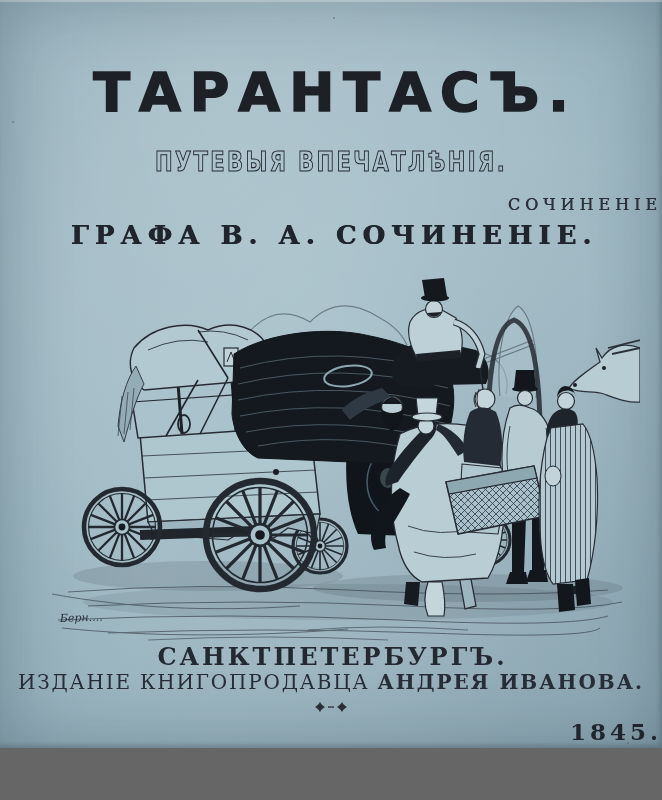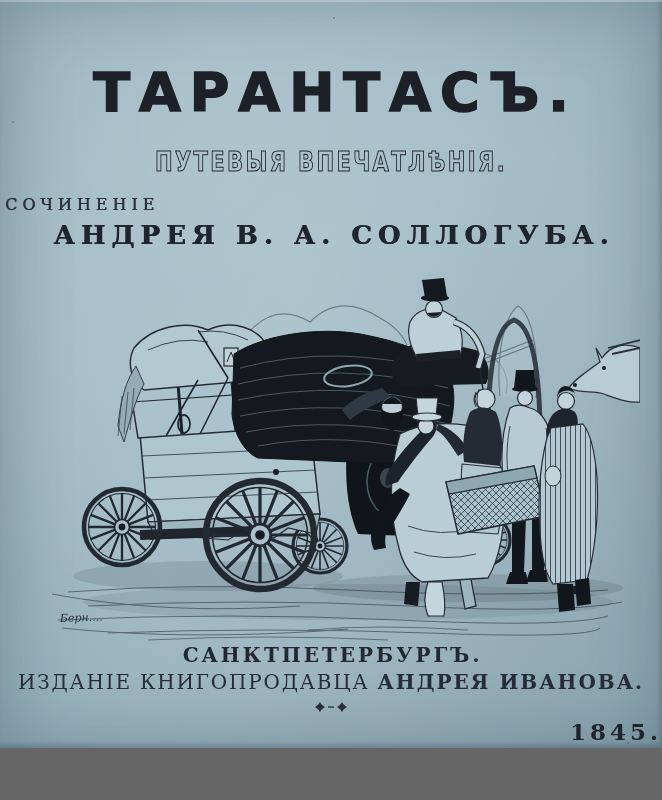--- a/index.html
+++ b/index.html
@@ -15,33 +15,33 @@
     font-family:"DejaVu Serif", serif;
   }
   .speck{position:absolute;width:2px;height:2px;border-radius:50%;background:#3c4f5c;opacity:.45;}
   .title{
     position:absolute;top:66px;left:0;width:100%;text-align:center;
     font-family:"DejaVu Sans", sans-serif;font-weight:700;font-size:54px;line-height:1;
     letter-spacing:9px;text-indent:9px;color:#1d2127;-webkit-text-stroke:1.6px #1d2127;
   }
   .subtitle-svg{position:absolute;top:141px;left:0;}
   .sochinenie{
-    position:absolute;top:197px;left:0;width:100%;text-align:left;
+    position:absolute;top:197px;left:0;width:100%;text-align:right;
     font-size:16px;line-height:1;letter-spacing:5px;text-indent:5px;color:#2b313b;
     text-shadow:.4px 0 #2b313b;
   }
   .author{
     position:absolute;top:222px;left:0;width:100%;text-align:center;
     font-weight:700;font-size:26px;line-height:1;letter-spacing:6px;text-indent:6px;color:#20252d;
     text-shadow:.6px 0 #20252d;
   }
   .engraving{position:absolute;left:48px;top:276px;width:592px;height:372px;}
   .city{
     position:absolute;top:645px;left:0;width:100%;text-align:center;
-    font-weight:700;font-size:20px;line-height:1;letter-spacing:3px;text-indent:3px;color:#232831;
+    font-weight:700;font-size:24px;line-height:1;letter-spacing:3px;text-indent:3px;color:#232831;
   }
   .publisher{
     position:absolute;top:672px;left:0;width:100%;text-align:center;
     font-size:20px;line-height:1;letter-spacing:1.8px;color:#272d36;
   }
   .publisher b{font-weight:700;letter-spacing:2px;}
   .ornament{position:absolute;top:701px;left:0;width:100%;text-align:center;line-height:0;}
   .year{
     position:absolute;top:720px;left:0;width:100%;text-align:right;
     font-weight:700;font-size:23px;line-height:1;letter-spacing:4px;text-indent:4px;color:#20252d;
@@ -56,21 +56,21 @@
   <div class="speck" style="left:12px;top:121px;"></div>
   <div class="speck" style="left:627px;top:742px;"></div>
 
   <div class="title">ТАРАНТАСЪ.</div>
 
   <svg class="subtitle-svg" width="662" height="44" viewBox="0 0 662 44">
     <text x="331" y="30" text-anchor="middle" textLength="352" lengthAdjust="spacingAndGlyphs" font-family="DejaVu Sans, sans-serif" font-weight="700" font-size="27" letter-spacing="3" fill="none" stroke="#242932" stroke-width="1.1">ПУТЕВЫЯ ВПЕЧАТЛѢНІЯ.</text>
   </svg>
 
   <div class="sochinenie">СОЧИНЕНІЕ</div>
-  <div class="author">АНДРЕЯ В. А. СОЛЛОГУБА.</div>
+  <div class="author">ГРАФА В. А. СОЧИНЕНІЕ.</div>
 
   <svg class="engraving" viewBox="0 0 592 372">
     <defs>
       <pattern id="stripes" width="5" height="5" patternUnits="userSpaceOnUse">
         <rect width="5" height="5" fill="#b3c8d0"></rect>
           <line x1="2.5" y1="0" x2="2.5" y2="5" stroke="#434f5a" stroke-width="1"></line>
       </pattern>
       <pattern id="wicker" width="7" height="7" patternUnits="userSpaceOnUse">
         <rect width="7" height="7" fill="#a9c1ca"></rect>
         <line x1="0" y1="0" x2="7" y2="7" stroke="#303b46" stroke-width=".8"></line>

